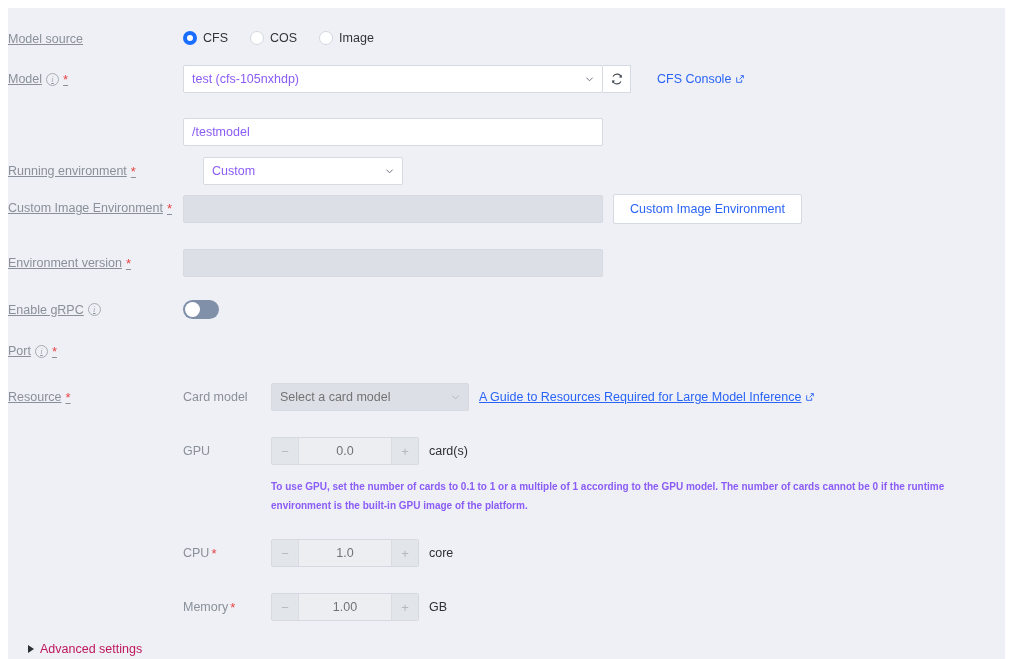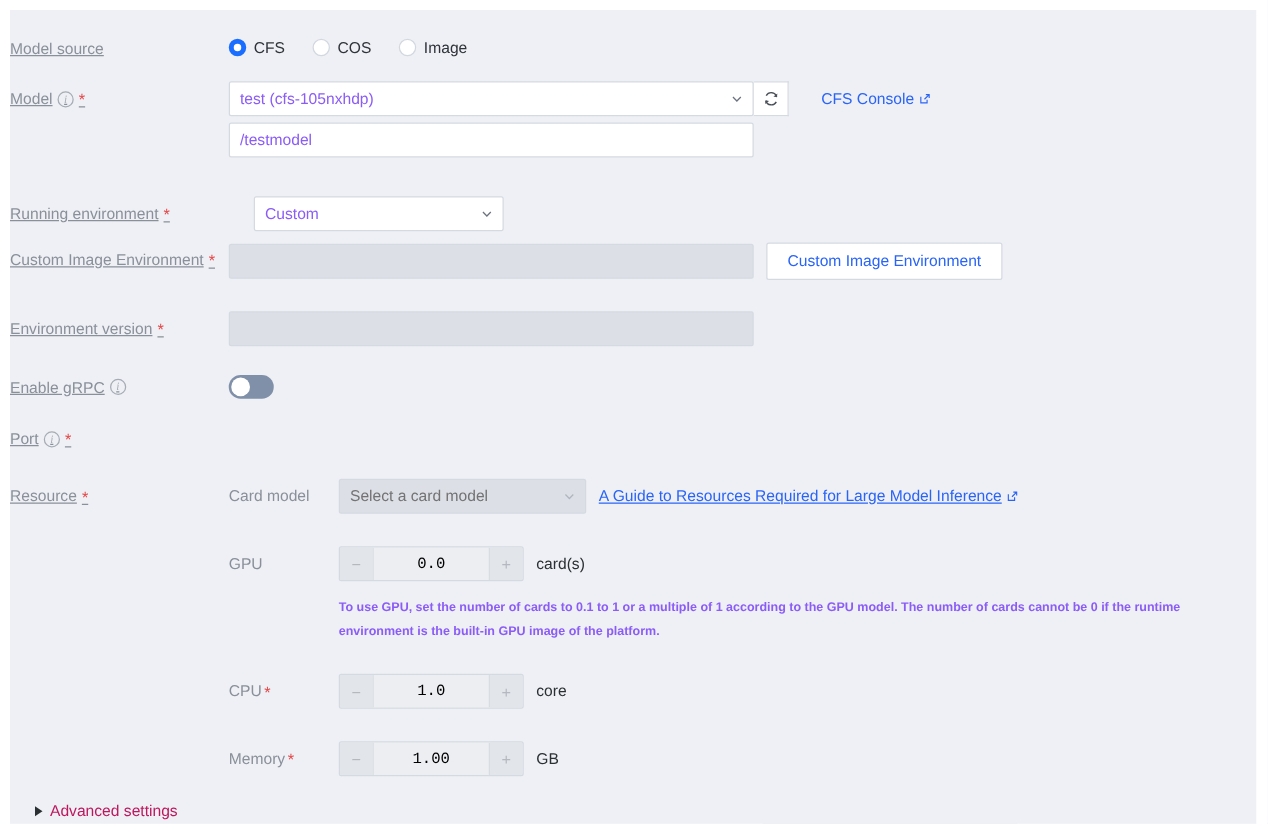--- a/index.html
+++ b/index.html
@@ -230,25 +230,24 @@
     font-size: 13px;
     cursor: pointer;
     user-select: none;
   }
   .stepper .val {
     width: 92px;
     display: flex;
     align-items: center;
     justify-content: center;
     background: #eceef2;
-    color: #000000;
+    color: #737373;
     font-size: 12.5px;
     border-left: 1px solid #d9dde3;
     border-right: 1px solid #d9dde3;
-    font-family: Liberation Mono, monospace;
   }
   .unit { margin-left: 10px; color: #2b3033; font-size: 12.5px; }
 
   .help {
     color: #8b5cf6;
     font-size: 10px;
     line-height: 19px;
     max-width: 680px;
     font-weight: bold;
   }
@@ -320,21 +319,21 @@
         <a class="link" style="margin-left:26px;">
           <span>CFS Console</span>
           <svg class="link-ext" viewBox="0 0 12 12">
             <path d="M2 4 L2 10 L8 10 L8 7" fill="none" stroke="#2a64f6" stroke-width="1.1"></path>
             <path d="M5.5 6.5 L10 2 M6.8 2 L10 2 L10 5.2" fill="none" stroke="#2a64f6" stroke-width="1.1"></path>
           </svg>
         </a>
       </div>
     </div>
 
-    <div class="row" style="position:absolute; left:0; top:90px; width:100%;">
+    <div class="row" style="position:absolute; left:0; top:110px; width:100%;">
       <div class="label"></div>
       <div class="field">
         <div class="input w-path">
           <span>/testmodel</span>
         </div>
       </div>
     </div>
 
     <div class="row" style="position:absolute; left:0; top:149px; width:100%;gap:20px;">
       <div class="label" style="height:28px;">

